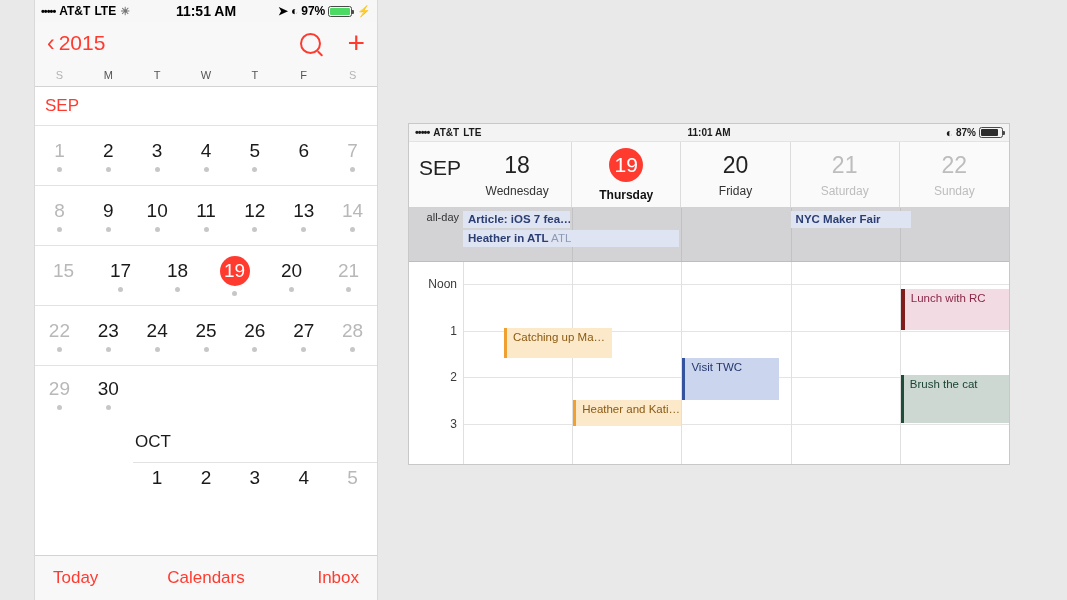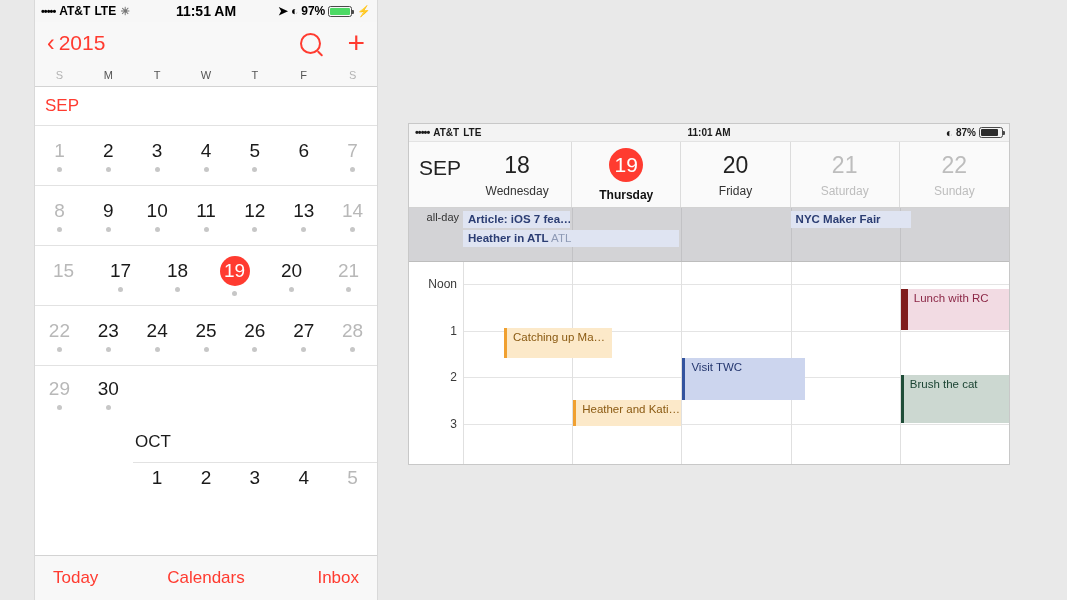--- a/index.html
+++ b/index.html
@@ -149,21 +149,21 @@
   }
   .hline{position:absolute;left:54px;right:0;height:1px;background:#e4e4e4;}
   .vline{position:absolute;top:0;bottom:0;width:1px;background:#e0e0e0;}
   .ev{
     position:absolute;box-sizing:border-box;
     font-size:11.5px;line-height:14px;padding:2px 0 0 6px;
     white-space:nowrap;overflow:hidden;cursor:pointer;
   }
   .ev.orange{background:#fce9c9;border-left:3px solid #f0a030;color:#8a5a12;}
   .ev.blue{background:#ccd5ee;border-left:3px solid #33539e;color:#25376f;}
-  .ev.pink{background:#f2dbe3;border-left:7px solid #7f1d1d;color:#8c2847;}
+  .ev.pink{background:#f2dbe3;border-left:4px solid #7f1d1d;color:#8c2847;}
   .ev.green{background:#ccd8d1;border-left:3px solid #1f4d38;color:#1b4433;}
 </style>
 </head>
 <body>
 
 <div id="iphone">
 
   <div class="ios-statusbar">
     <div class="sb-left">
       <span class="dots">•••••</span>
@@ -465,17 +465,17 @@
       <div class="hline" style="top: 68.5px;"></div>
       <div class="hline" style="top: 115px;"></div>
       <div class="hline" style="top: 161.5px;"></div>
       <div class="vline" style="left: 54px;"></div>
       <div class="vline" style="left: 163.2px;"></div>
       <div class="vline" style="left: 272.4px;"></div>
       <div class="vline" style="left: 381.6px;"></div>
       <div class="vline" style="left: 490.8px;"></div>
       <div class="ev orange" style="top: 66.175px; height: 30.225px; left: 55px; width: 108.2px; margin-left: 40px;"><span>Catching up Ma…</span></div>
       <div class="ev orange" style="top: 138.25px; height: 25.575px; left: 164.2px; width: 108.2px;"><span>Heather and Kati…</span></div>
-      <div class="ev blue" style="top: 96.4px; height: 41.85px; left: 273.4px; width: 123px;"><span>Visit TWC</span></div>
+      <div class="ev blue" style="top: 96.4px; height: 41.85px; left: 273.4px; width: 97px;"><span>Visit TWC</span></div>
       <div class="ev pink" style="top: 26.65px; height: 41.85px; left: 491.8px; width: 108.2px;"><span>Lunch with RC</span></div>
       <div class="ev green" style="top: 112.675px; height: 48.825px; left: 491.8px; width: 108.2px;"><span>Brush the cat</span></div>
     </div>
 </div>
 
 </body></html>

